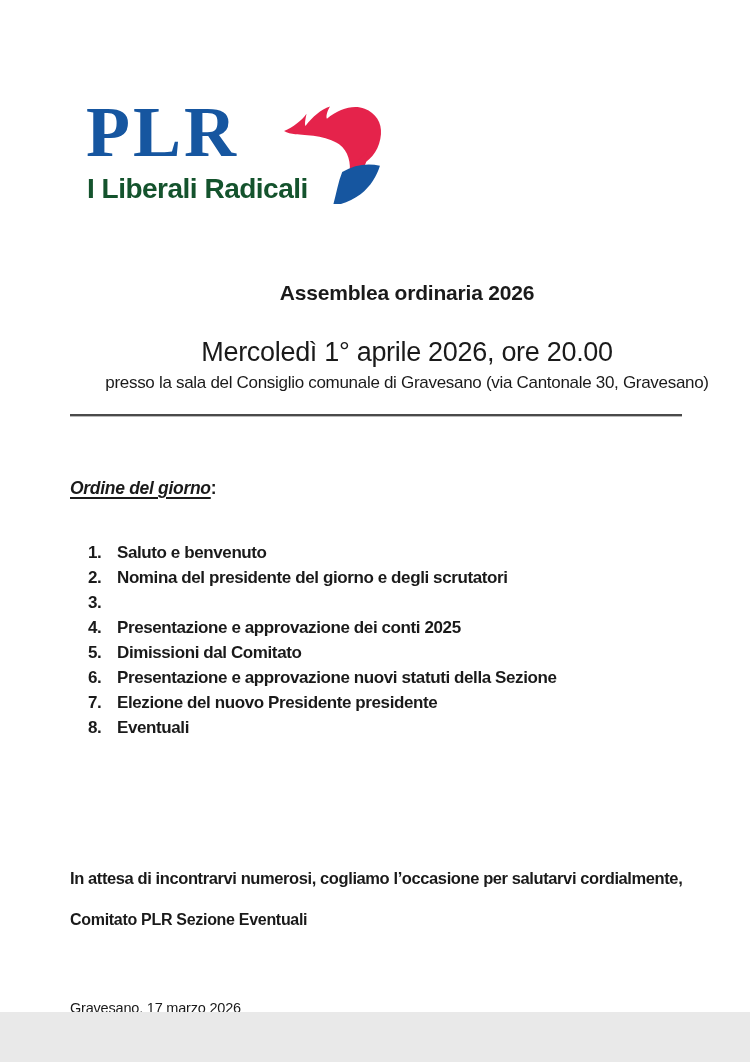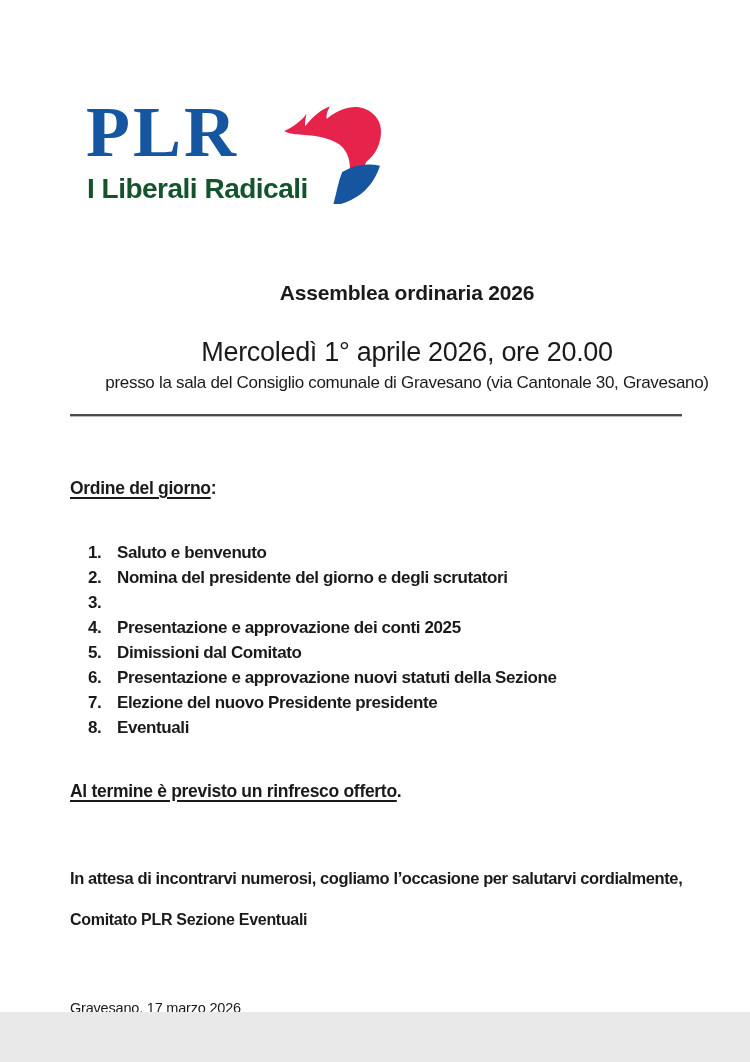--- a/index.html
+++ b/index.html
@@ -34,21 +34,21 @@
   .location       { top:373px; font-size:17px; font-weight:400; letter-spacing:-0.3px; }
   .divider {
     position:absolute; left:70px; top:414px; width:612px; height:2px;
     background:#4a4a4a; box-shadow:0 1px 0 #b9b9b9;
   }
   
   .agenda-heading {
     position:absolute; left:70px; top:478px;
     font-size:17.5px; font-weight:700; letter-spacing:-0.3px;
   }
-  .u { text-decoration:underline; text-underline-offset:3px; text-decoration-thickness:1.5px; }
+  .u { text-decoration:underline; text-underline-offset:3px; text-decoration-thickness:1.5px;font-style:italic; }
   .agenda-list { position:absolute; left:88px; top:543px; list-style:none; margin:0; padding:0; }
   .agenda-row {
     display:flex; height:25px; align-items:flex-start;
     font-size:17px; font-weight:700; letter-spacing:-0.4px;
   }
   .agenda-num { width:29px; flex:0 0 29px; }
   
   .refreshment {
     position:absolute; left:70px; top:781px;
     font-size:17.5px; font-weight:700; letter-spacing:-0.3px;
@@ -129,20 +129,19 @@
     <li class="agenda-row">
         <span class="agenda-num">7.</span>
         <span>Elezione del nuovo Presidente presidente</span>
       </li>
     <li class="agenda-row">
         <span class="agenda-num">8.</span>
         <span>Eventuali</span>
       </li>
   </ol>
 
-  <div class="refreshment"><span class="u">Al termine è previsto un rinfresco offerto</span><span>.</span></div>
 
   <div class="closing">In attesa di incontrarvi numerosi, cogliamo l’occasione per salutarvi cordialmente,</div>
   <div class="signature">Comitato PLR Sezione Eventuali</div>
 
   <div class="dateline">Gravesano, 17 marzo 2026</div>
 
 </div>
 
 </body></html>

